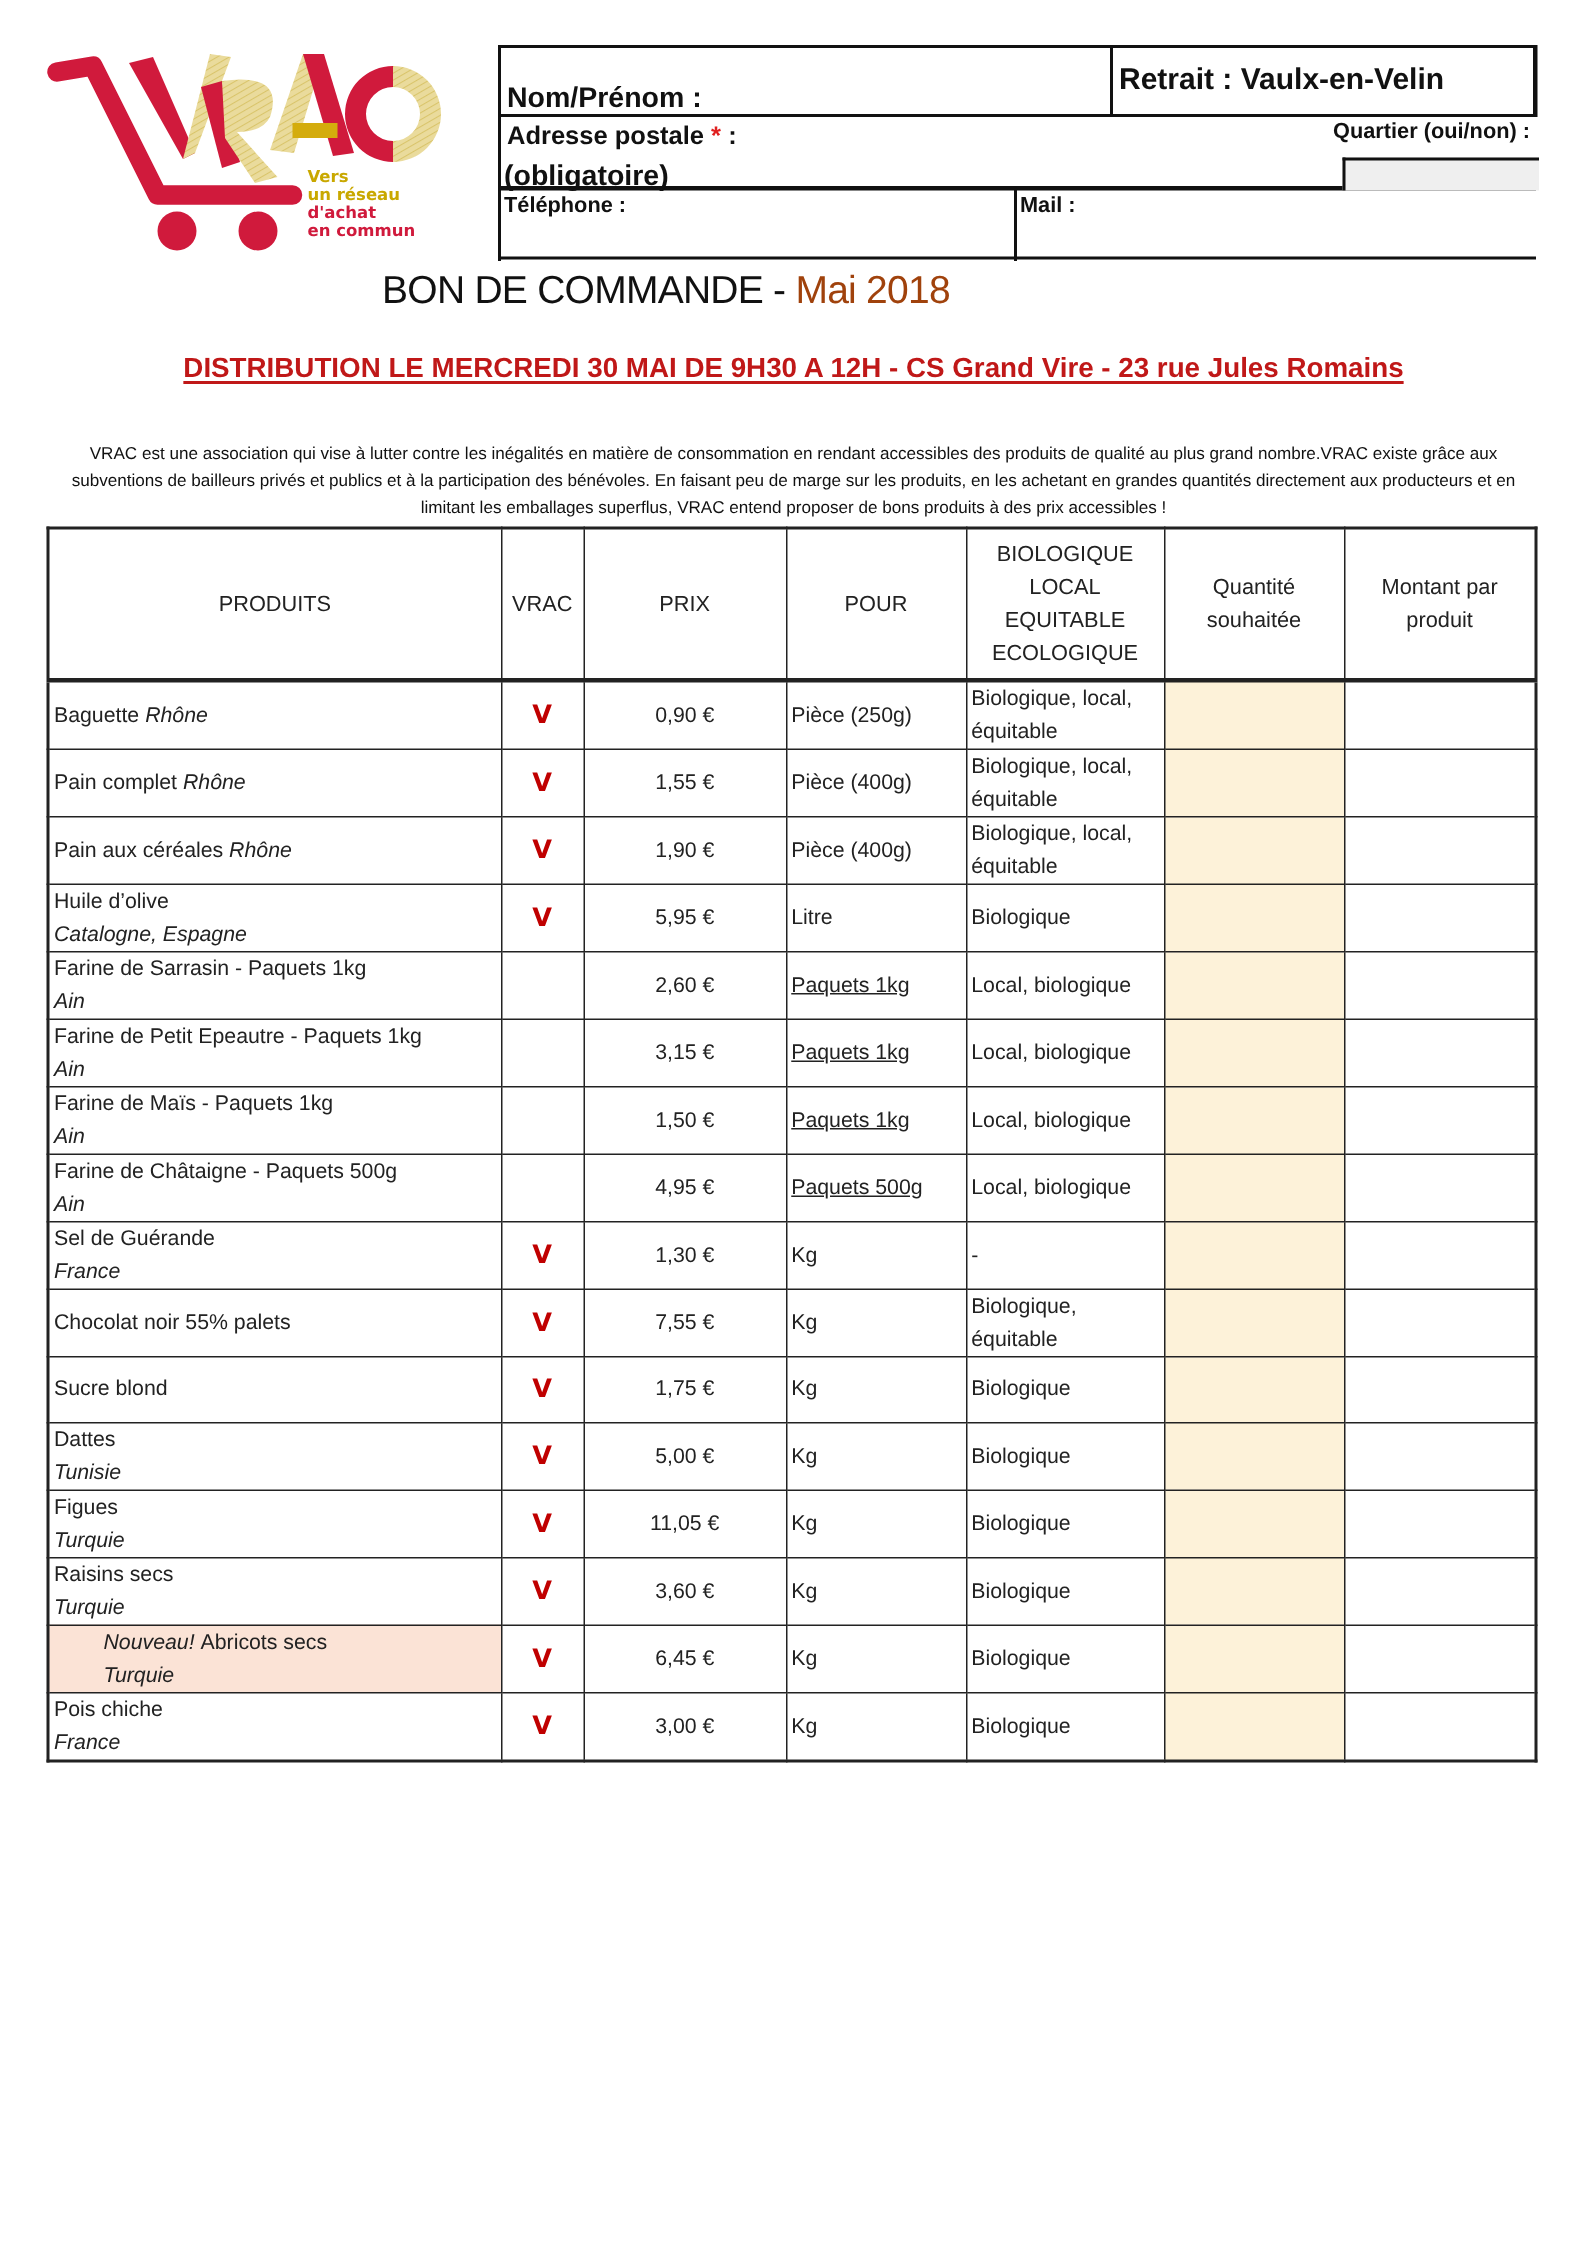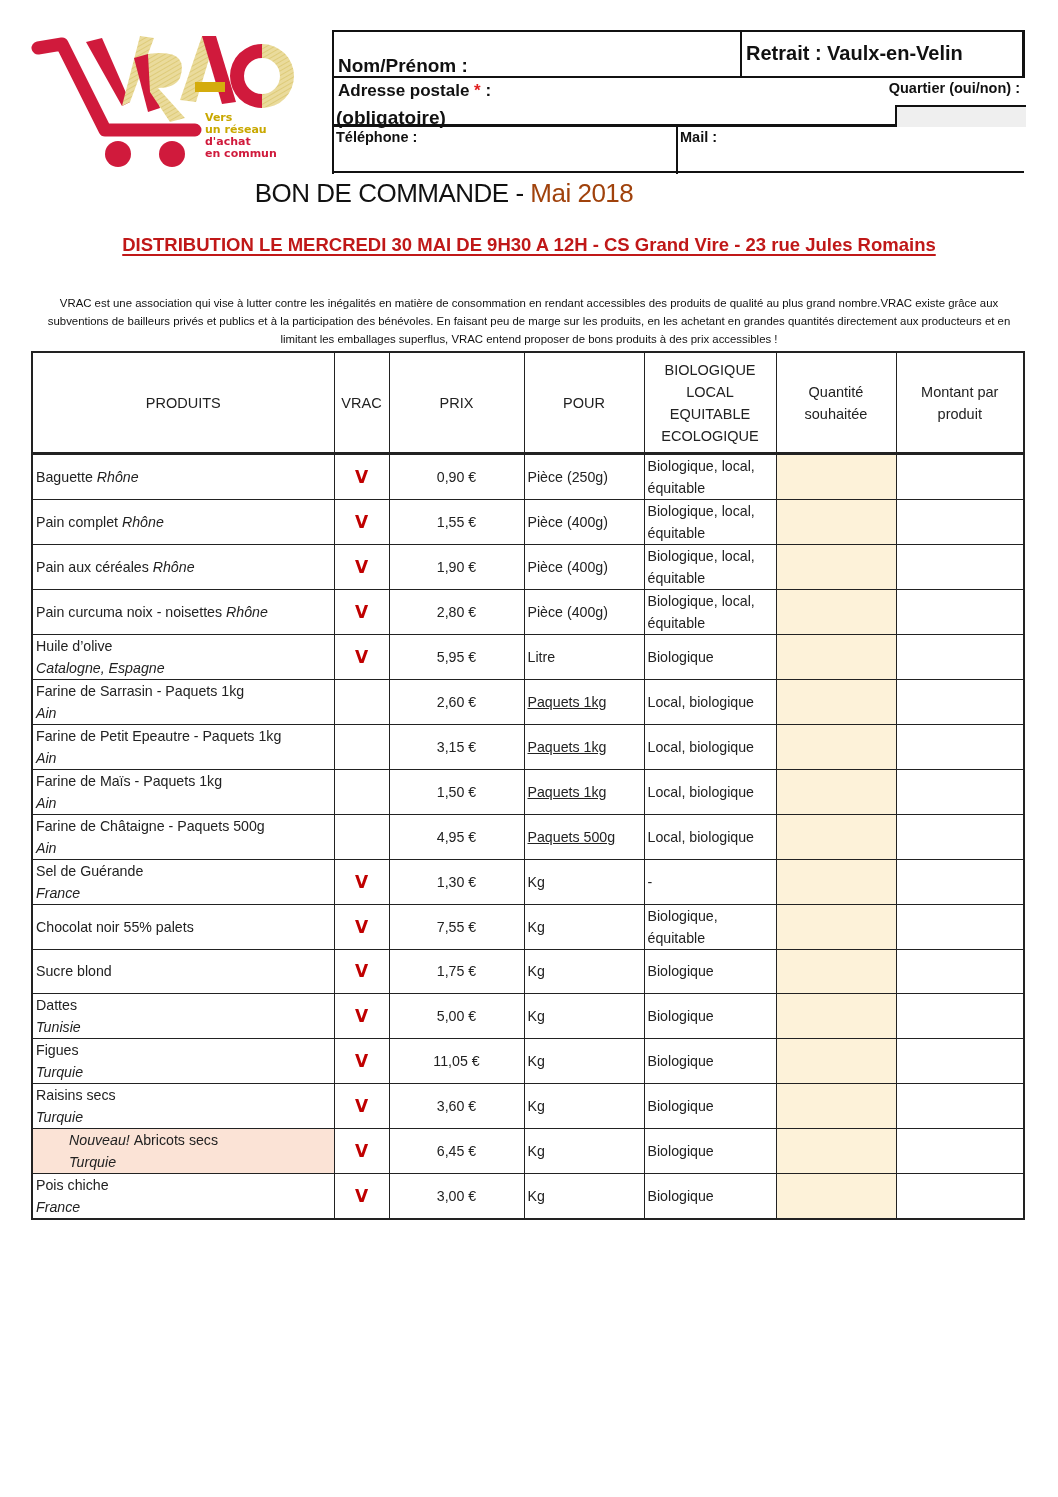--- a/index.html
+++ b/index.html
@@ -178,31 +178,20 @@
         </td>
         <td class="vrac">V</td>
         <td class="prix">1,90 €</td>
         <td class="pour"><span>Pièce (400g)</span></td>
         <td class="label">Biologique, local, équitable</td>
         <td class="qty"></td>
         <td class="amount"></td>
       </tr>
       <tr>
         <td class="prod">
-          <div><span>Pain curcuma noix - noisettes</span> <span class="origin">Rhône</span></div>
-        </td>
-        <td class="vrac">V</td>
-        <td class="prix">2,80 €</td>
-        <td class="pour"><span>Pièce (400g)</span></td>
-        <td class="label">Biologique, local, équitable</td>
-        <td class="qty"></td>
-        <td class="amount"></td>
-      </tr>
-      <tr>
-        <td class="prod">
           <div><span>Huile d’olive</span></div>
           <div class="origin">Catalogne, Espagne</div>
         </td>
         <td class="vrac">V</td>
         <td class="prix">5,95 €</td>
         <td class="pour"><span>Litre</span></td>
         <td class="label">Biologique</td>
         <td class="qty"></td>
         <td class="amount"></td>
       </tr>

